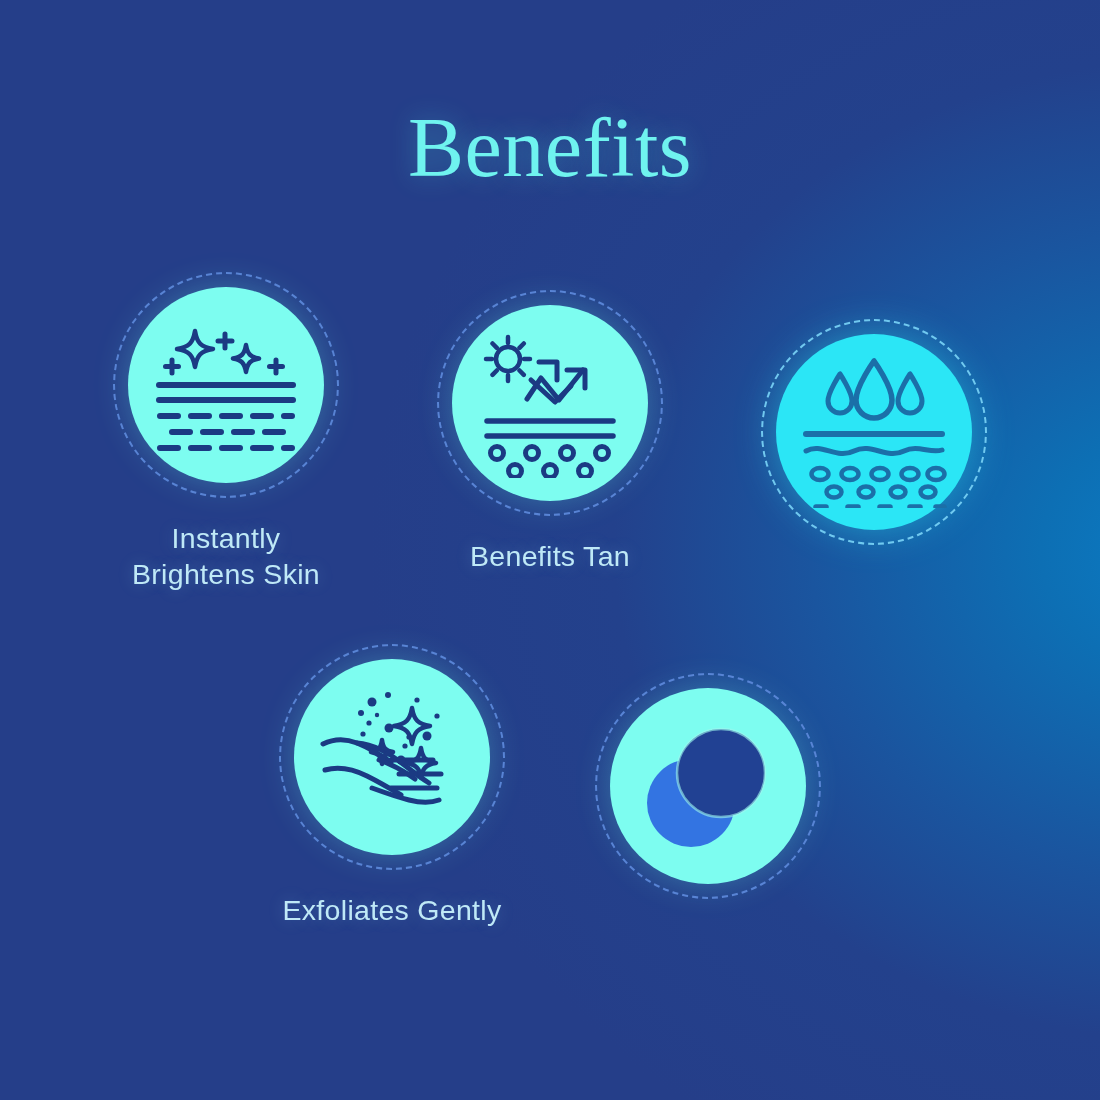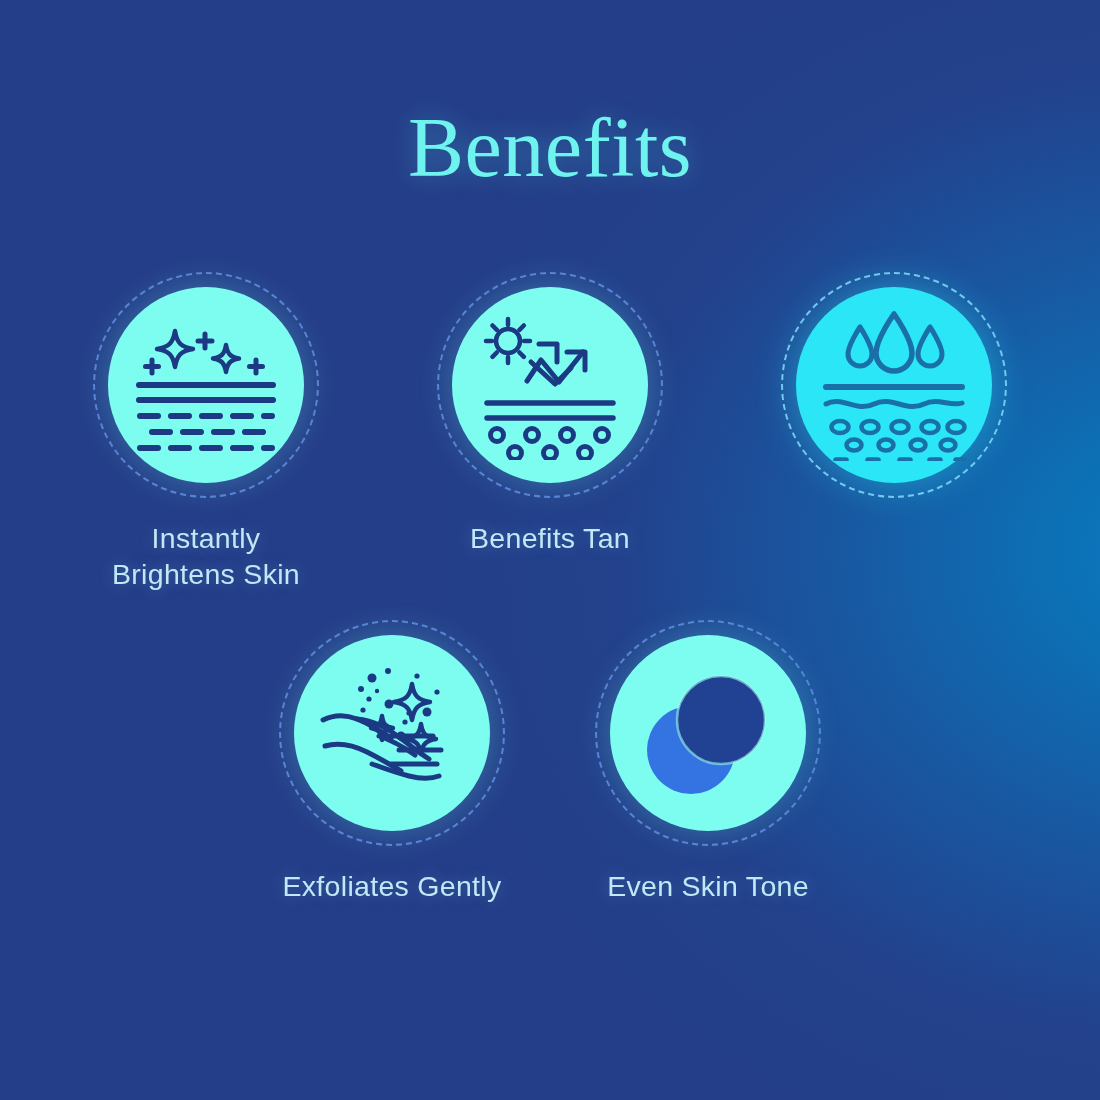--- a/index.html
+++ b/index.html
@@ -30,22 +30,22 @@
     font-size:84px;
     line-height:92px;
     letter-spacing:0.5px;
     color:#6ff3ef;
     text-shadow:0 0 26px rgba(80,240,235,.32);
     user-select:none;
   }
 
   
   .row{ position:absolute; left:0; width:1100px; display:flex; justify-content:center; }
-  .row-1{ top:272px; gap:84px; }
-  .row-2{ top:620px; gap:56px;align-items:center; }
+  .row-1{ top:272px; gap:64px;align-items:center; }
+  .row-2{ top:644px; gap:56px;align-items:center; }
 
   .benefit{ width:260px; display:flex; flex-direction:column; align-items:center; }
 
   .badge{
     position:relative;
     width:226px; height:226px;
     display:flex; align-items:center; justify-content:center;
   }
   .badge .ring{
     position:absolute; left:0; top:0; width:226px; height:226px;
@@ -237,18 +237,17 @@
       <div class="badge">
         <div class="ring"></div>
         <div class="disc"></div>
         <svg width="150" height="150" viewBox="0 0 150 150">
           <circle cx="58" cy="92" r="44" fill="#2f6de0" opacity="0.95"></circle>
           <circle cx="88" cy="62" r="44" fill="#24489c"></circle>
           <path d="M88 18 A44 44 0 0 1 88 106 A44 44 0 0 1 88 18 Z" fill="#1f3c8c" opacity="0.55"></path>
           <circle cx="88" cy="62" r="44" fill="none" stroke="#9ff6ef" stroke-width="2.5" opacity="0.6"></circle>
         </svg>
       </div>
-      <div class="label">Even Skin Tone</div>
     </div>
 
   </div>
 
 </div>
 
 </body></html>

